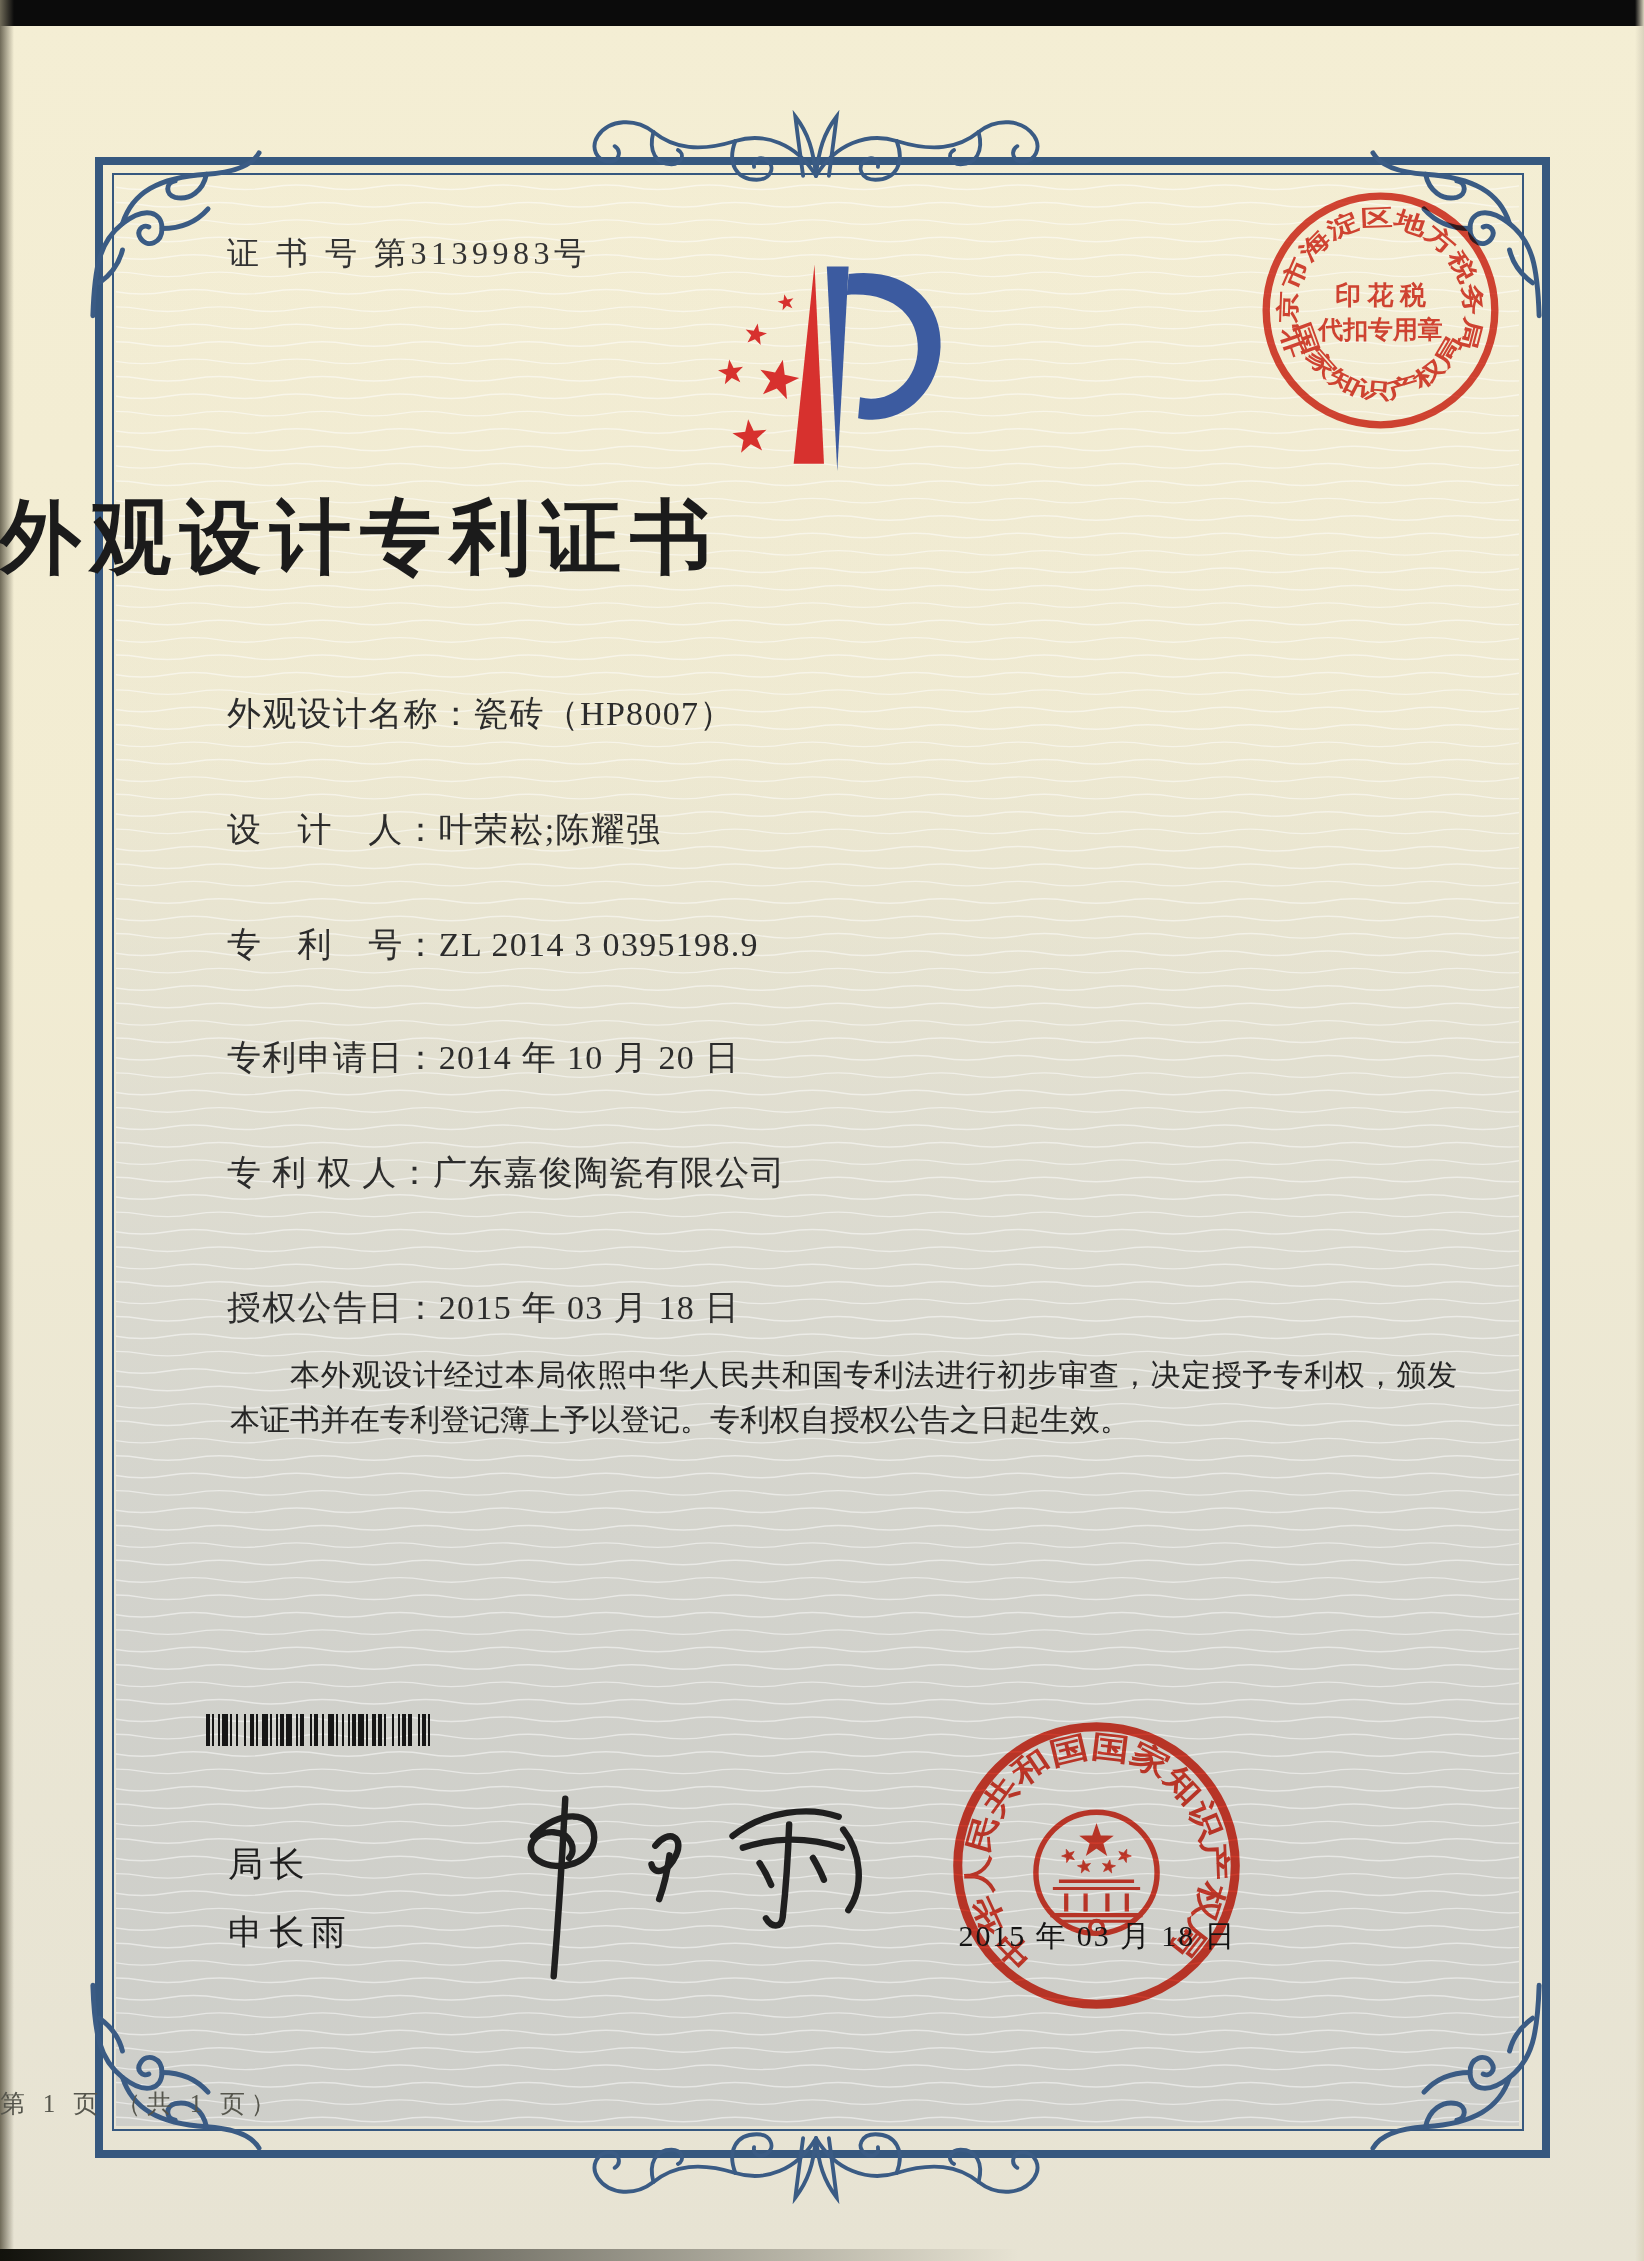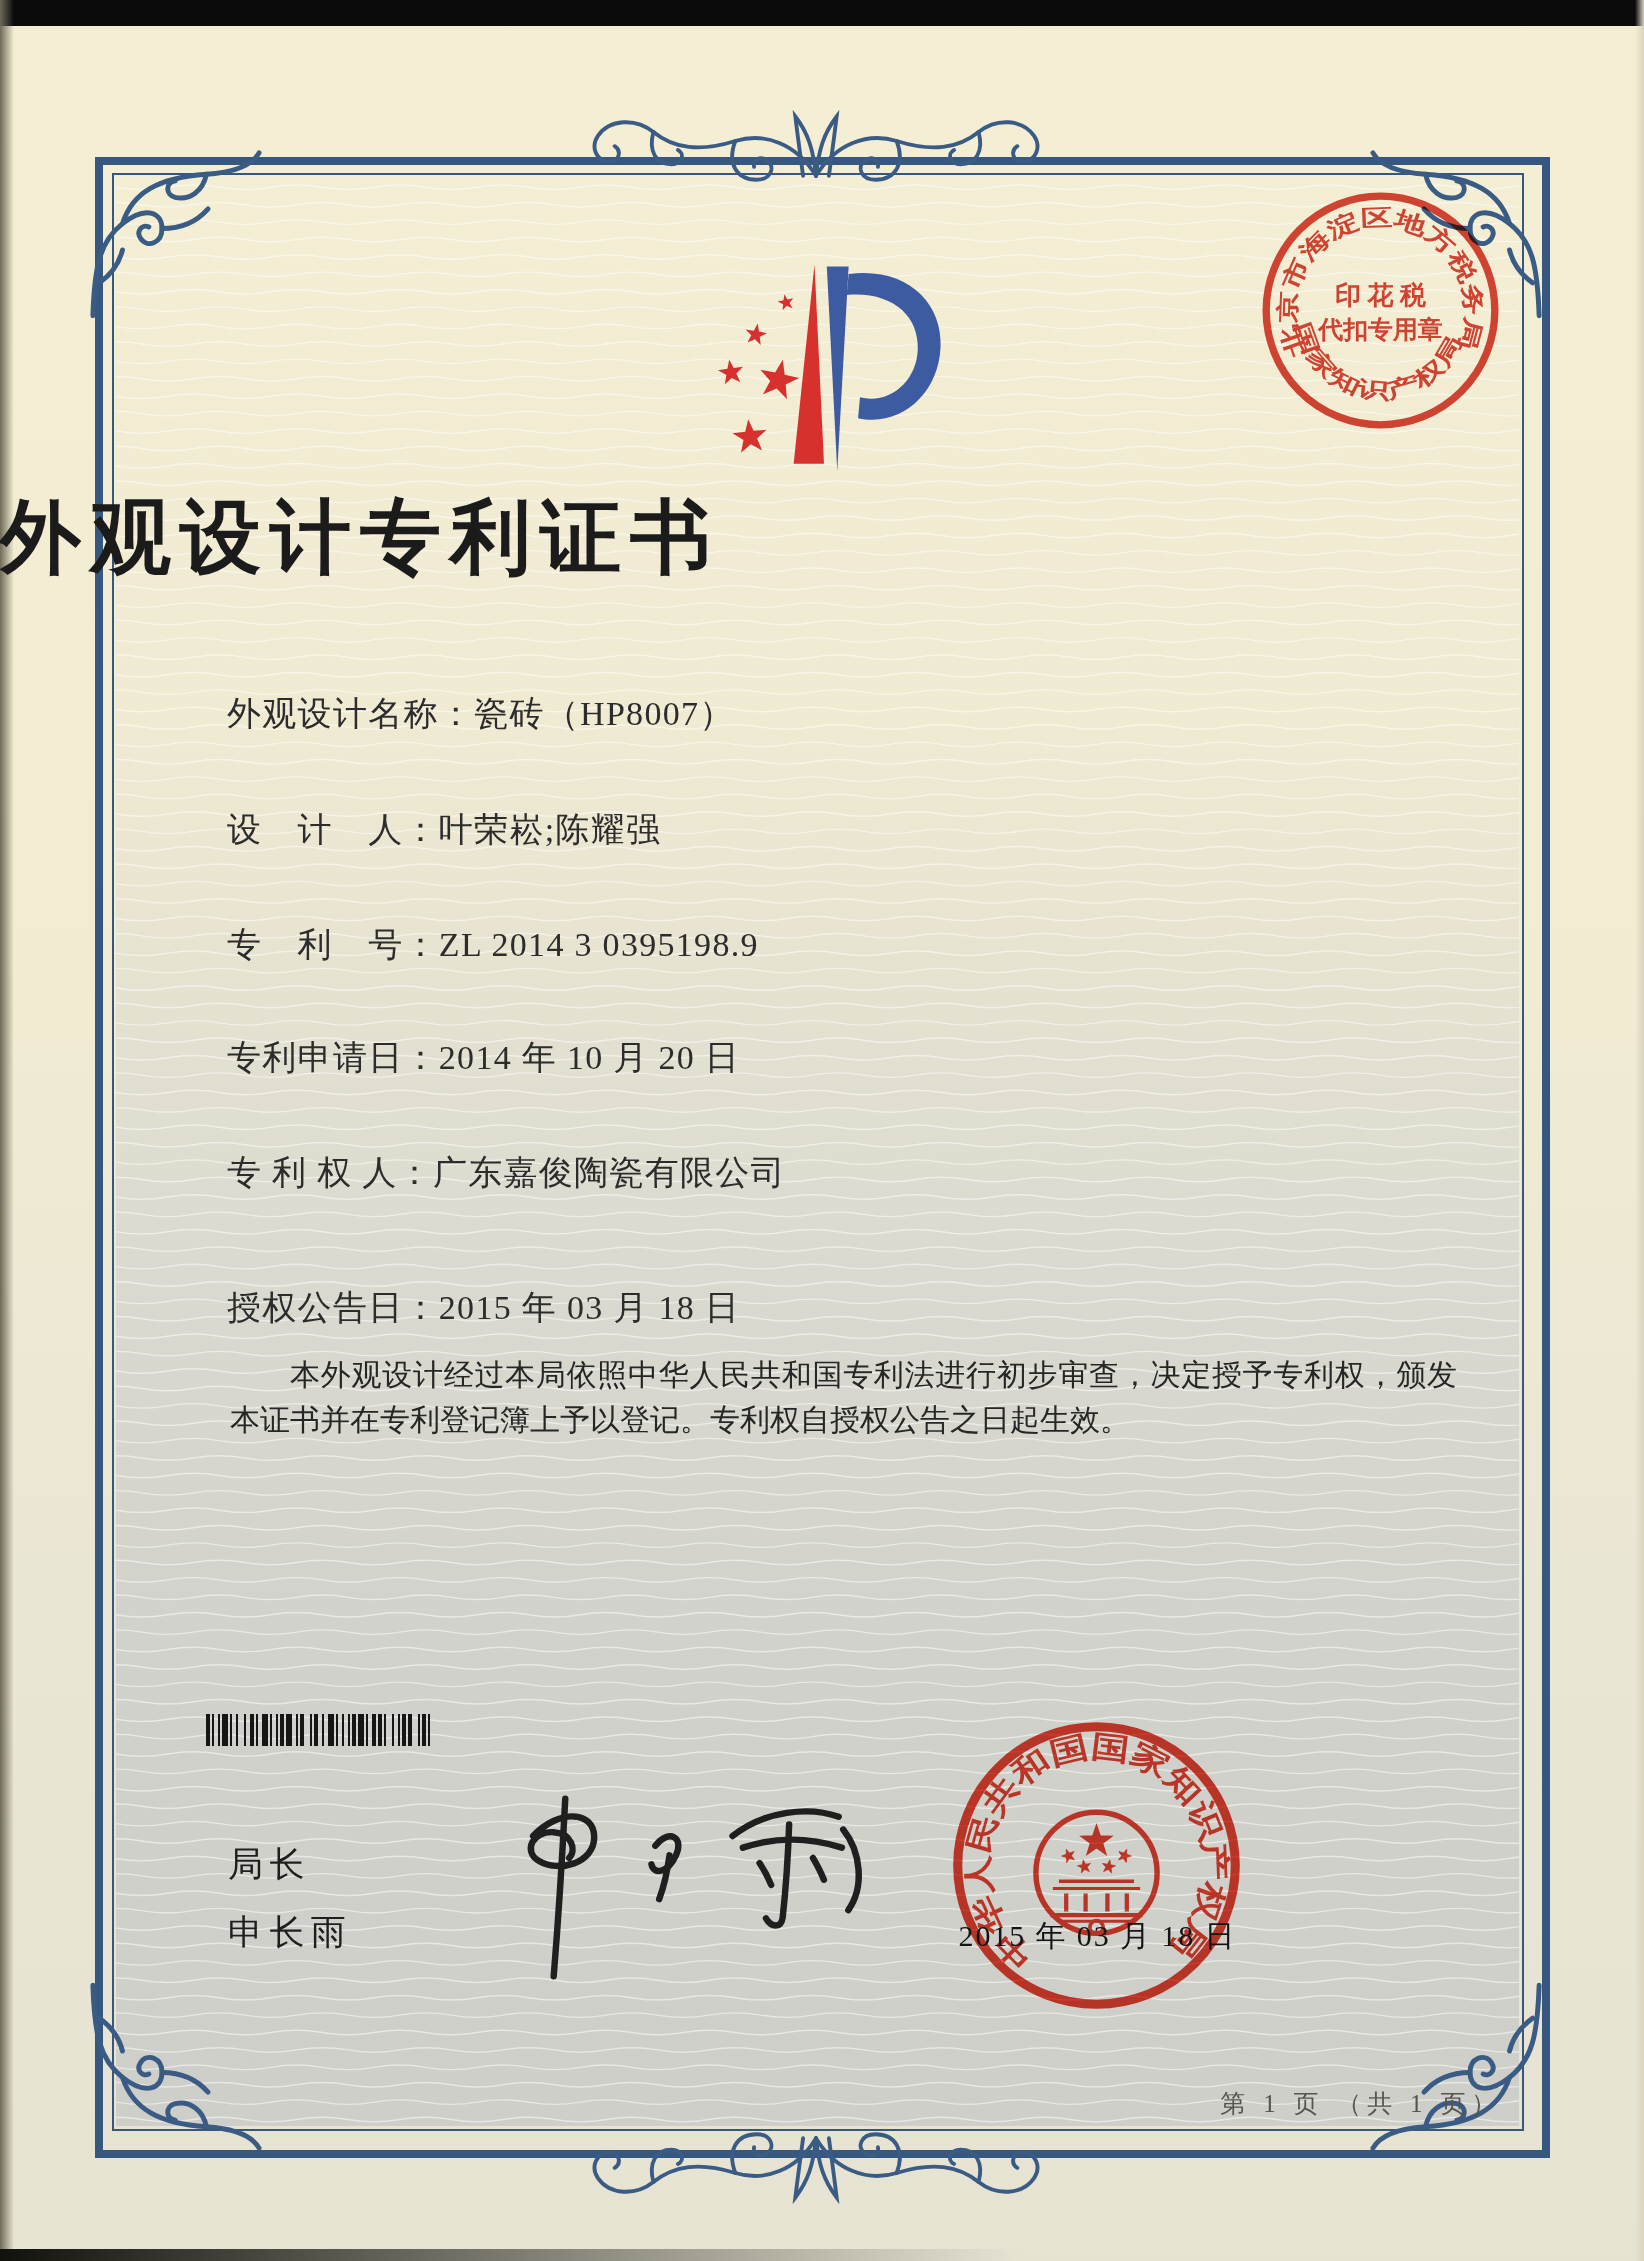--- a/index.html
+++ b/index.html
@@ -35,21 +35,21 @@
   .paragraphs{position:absolute;left:214px;top:1336px;width:1259px;
     font-size:30px;line-height:45px;color:#262626;text-align:justify;}
   .paragraphs p{margin:16px;text-indent:2em;}
   .barcode{position:absolute;left:206px;top:1714px;width:253px;height:32px;display:flex;align-items:stretch;overflow:hidden;}
   .barcode .bar{height:100%;background:#161616;}
   .director-title{position:absolute;left:228px;top:1841px;font-size:35px;letter-spacing:6.4px;color:#1e1e1e;
     font-family:"Liberation Sans","DejaVu Sans",sans-serif;}
   .director-name{position:absolute;left:228px;top:1909px;font-size:35px;letter-spacing:6.4px;color:#1e1e1e;
     font-family:"Liberation Sans","DejaVu Sans",sans-serif;}
   .signature{position:absolute;left:462px;top:1791px;width:451px;height:193px;}
-  .footer{position:absolute;left:0;top:2087px;width:1502px;text-align:right;
+  .footer{position:absolute;left:0;top:2087px;width:1502px;text-align:left;
     font-size:25px;letter-spacing:5.8px;color:#55554c;}
 
   
   .tax-stamp{position:absolute;left:1256px;top:186px;width:249px;height:249px;color:#d6392b;
     mix-blend-mode:multiply;opacity:.93;}
   .office-seal{position:absolute;left:945px;top:1714px;width:303px;height:303px;color:#e03524;
     mix-blend-mode:multiply;opacity:.95;}
   .seal-date{position:absolute;left:949px;top:1916px;width:297px;text-align:center;
     font-size:30px;letter-spacing:1.9px;color:#141414;z-index:6;}
   .stamp-svg{width:100%;height:100%;}
@@ -233,20 +233,21 @@
     <svg class="flourish" viewBox="0 0 840 240">
         <use href="#flourish-center"></use>
       </svg></div>
   <div class="ornament" style="left:545px;top:2077px;width:542px;height:161px;">
     <svg class="flourish" viewBox="0 0 840 240">
         <g transform="translate(0,240) scale(1,-1)">
           <use href="#flourish-center"></use>
         </g>
       </svg></div>
 
+  <div class="cert-number">证 书 号 第3139983号</div>
 
   <div class="logo">
     <svg width="100%" height="100%" viewBox="0 0 300 230">
       <path d="M150 8 L128 218 L160 218 Z" fill="#d7312e"></path>
       <path d="M163 10 L186 10 L174 226 Z" fill="#3c5ba0"></path>
       <path d="M186 18 C 247 10 285 48 283 95 C 281 145 240 180 196 170 L198 148 C 228 156 258 132 259 97 C 260 62 232 36 184 40 Z" fill="#3c5ba0"></path>
       <g color="#d7312e">
         <use href="#star" transform="translate(120,48) scale(0.9) rotate(-12)"></use>
         <use href="#star" transform="translate(88,82) scale(1.2) rotate(10)"></use>
         <use href="#star" transform="translate(62,122) scale(1.4) rotate(-8)"></use>

